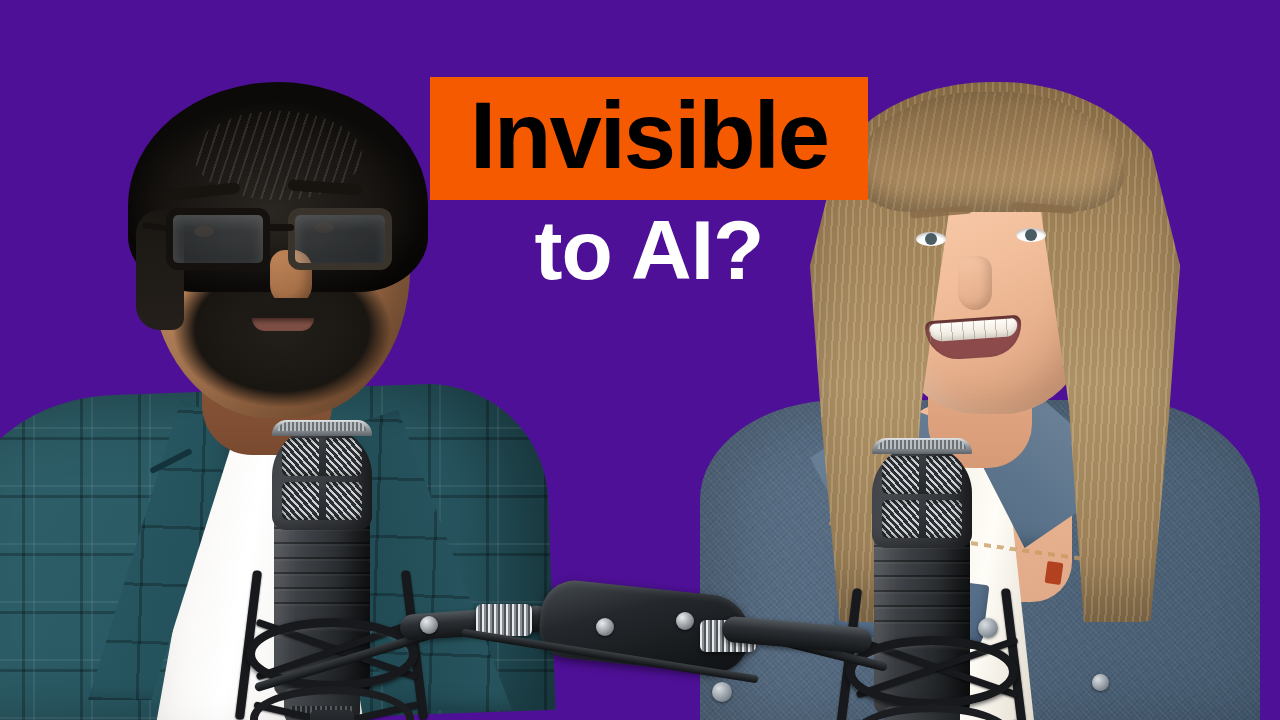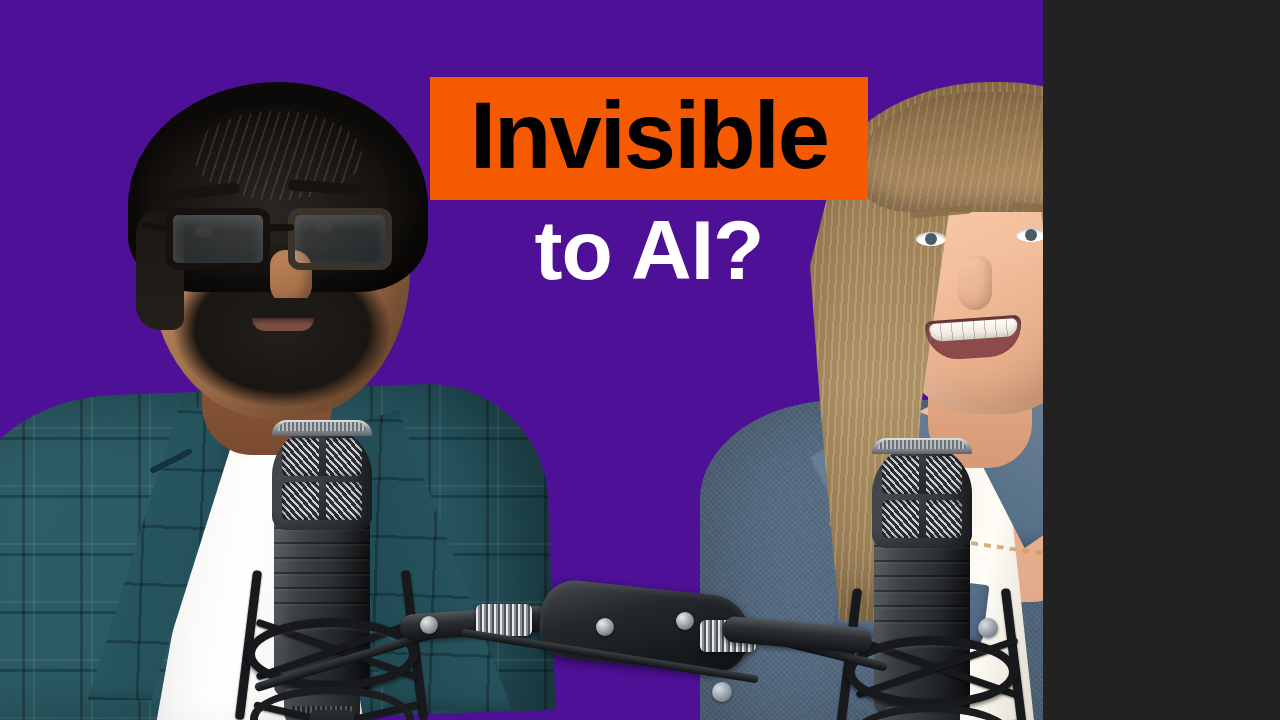--- a/index.html
+++ b/index.html
@@ -1,20 +1,20 @@
 <!DOCTYPE html>
 <html><head>
 <meta charset="utf-8">
 <title>Podcast Thumbnail</title>
 <style>
   html,body{margin:0;padding:0;background:#222;}
   *{box-sizing:border-box;}
   .stage{
     position:relative;
-    width:1043px;height:720px;
+    width:1280px;height:720px;
     overflow:hidden;
     font-family:"Liberation Sans", sans-serif;
     background:#4E1096;
   }
   .bg{position:absolute;inset:0;background:#4E1096;}
 
   
   .man{position:absolute;left:-30px;top:60px;width:640px;height:660px;}
 
   .m-torso{

